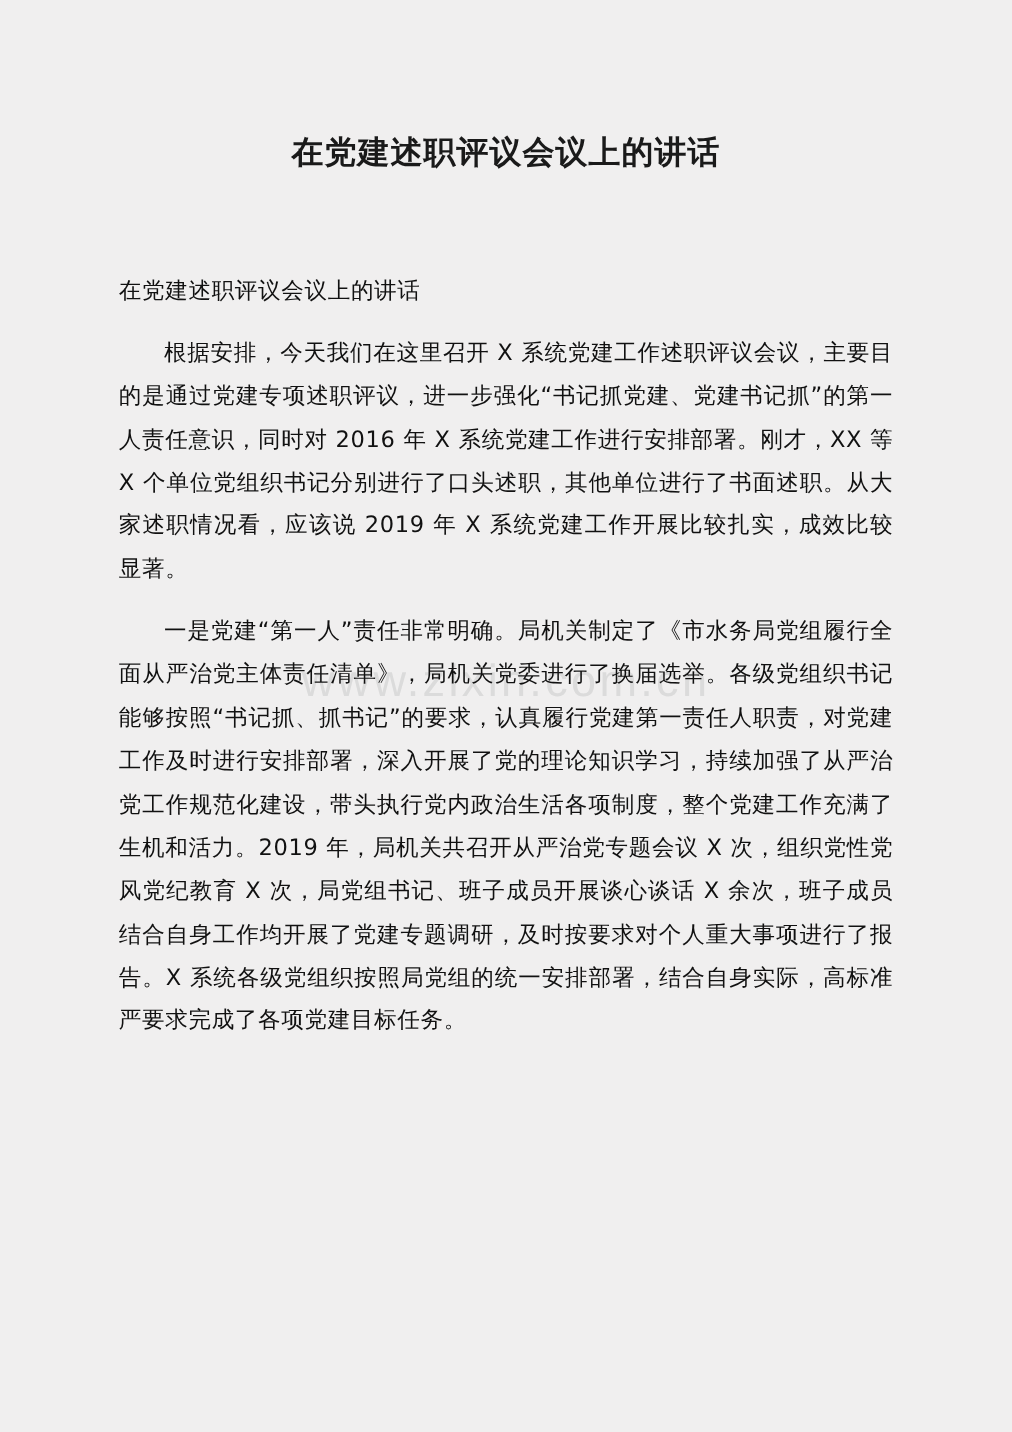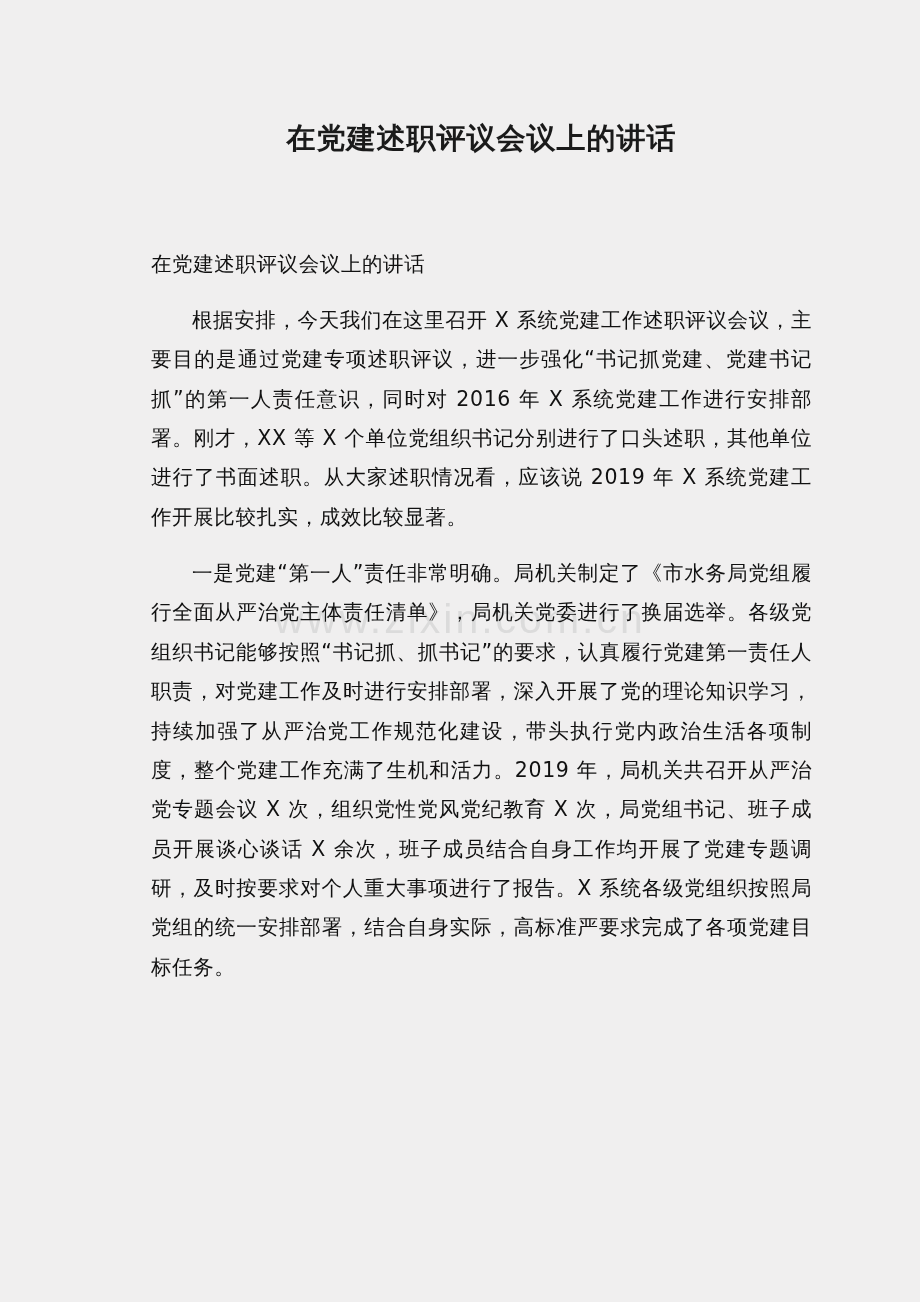--- a/index.html
+++ b/index.html
@@ -19,21 +19,20 @@
     height: 1302px;
     background: #f0efef;
     overflow: hidden;
     box-sizing: border-box;
   }
   .doc-body {
     position: relative;
     padding: 0 108px;
     box-sizing: border-box;
     z-index: 2;
-    margin-left: 43px;
   }
   .doc-title {
     text-align: center;
     font-family: "DejaVu Sans", "Liberation Sans", sans-serif;
     font-weight: bold;
     font-size: 29px;
     letter-spacing: 1px;
     color: #1a1a1a;
     margin: 0;
     padding-top: 118px;

